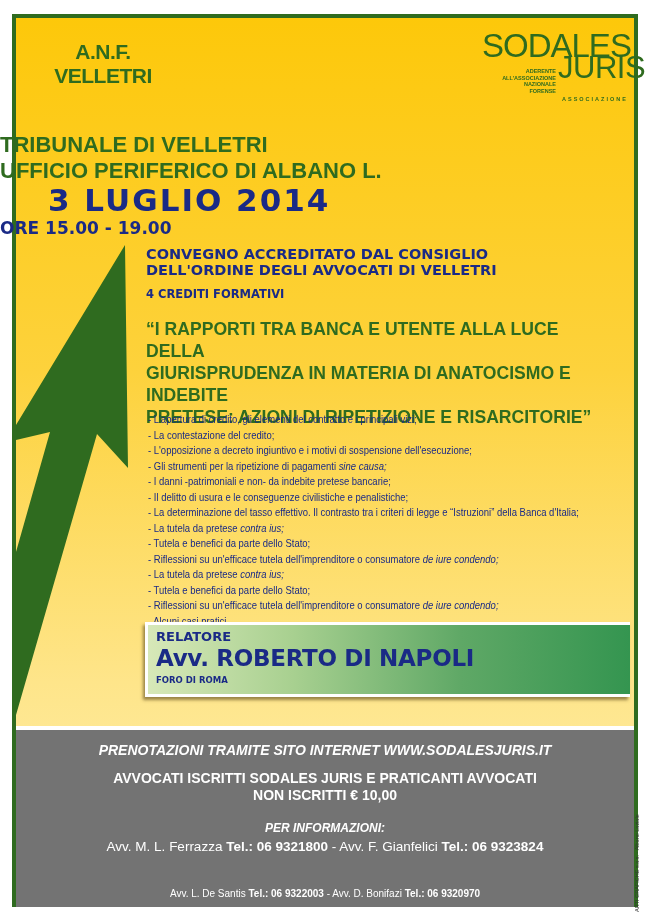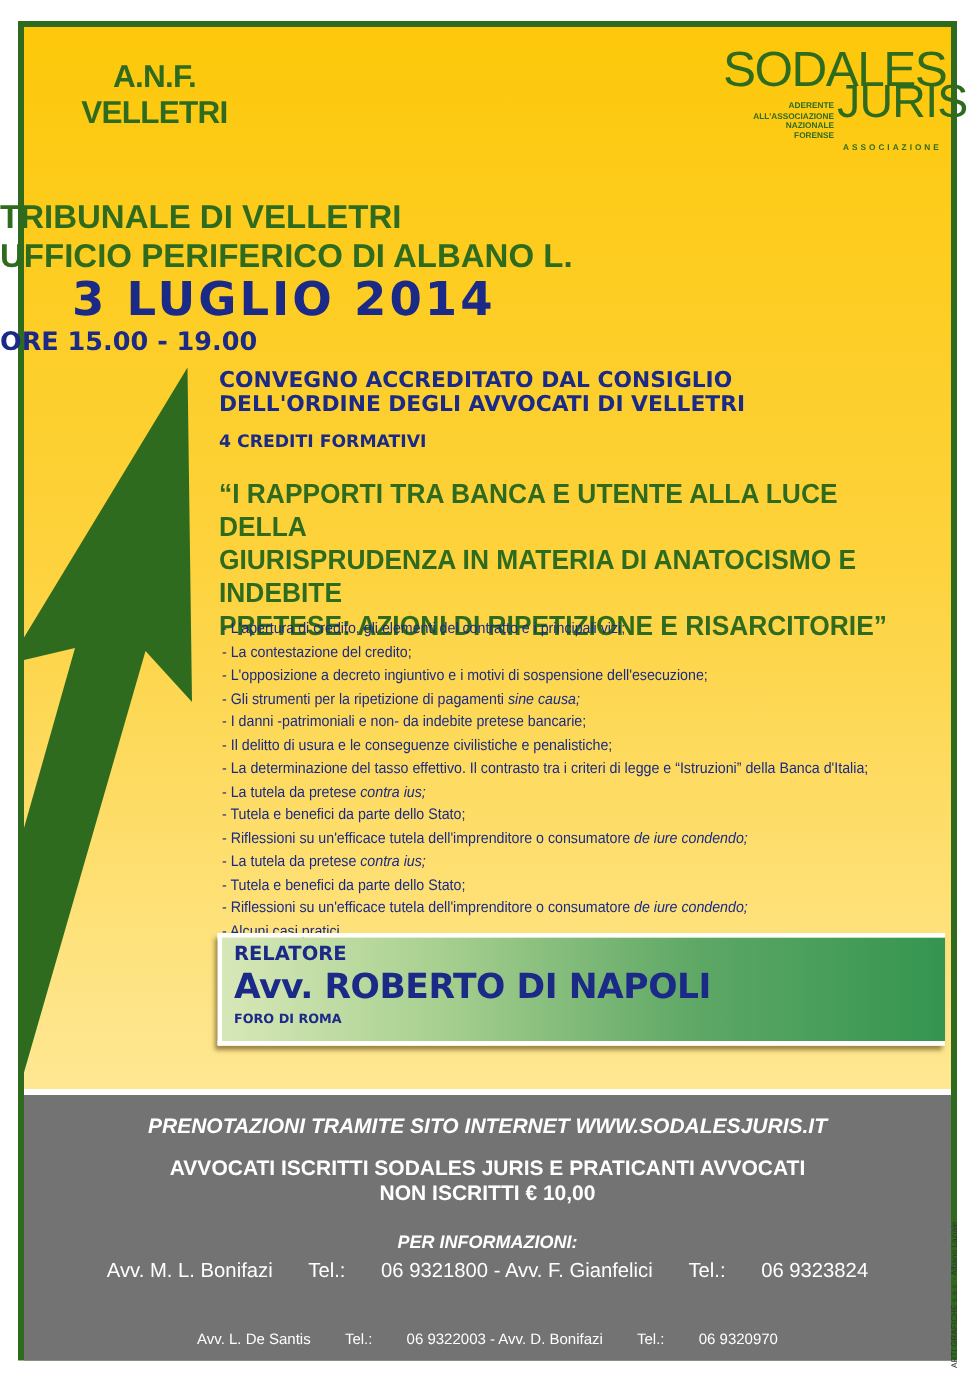--- a/index.html
+++ b/index.html
@@ -37,21 +37,21 @@
   .rel-name { position:absolute; left:8px; top:20px; color:#1a2a86; font-weight:bold; font-size:23px; letter-spacing:-0.3px; }
   .rel-foro { position:absolute; left:8px; top:50px; color:#1a2a86; font-weight:bold; font-size:8.5px; }
   .green { position:absolute; left:16px; top:726px; width:618px; height:177px; background:#737373; border-top:4px solid #ffffff; }
   .g { position:absolute; left:0; width:618px; text-align:center; color:#ffffff; font-family:"Liberation Sans", sans-serif; }
   .g1 { top:12px; font-weight:bold; font-style:italic; font-size:14px; }
   .g2 { top:40px; font-size:14px; font-weight:bold; line-height:17px; }
   .g4 { top:91px; font-size:12px; font-style:italic; font-weight:bold; }
   .g5 { top:109px; font-size:13.5px; }
   .g6 { top:140px; font-size:12px; font-style:italic; font-weight:bold; }
   .g7 { top:158px; font-size:10px; }
-  .b { font-weight:normal;margin-left:20px; }
+  .b { font-weight:bold; }
   .imprint { position:absolute; left:634px; top:912px; transform:rotate(-90deg); transform-origin:left top;
              font-family:"Liberation Sans", sans-serif; font-size:5.5px; color:#333; white-space:nowrap; }
 </style>
 </head>
 <body>
 
 <div class="poster"></div>
 
 <svg class="arrow" viewBox="0 0 650 920">
   <polygon points="125,245 128,468 97,434 16,715 16,552 50,432 16,440 16,425" fill="#2f6b1f"></polygon>
@@ -115,20 +115,20 @@
 </div>
 
 <div class="green">
   <div class="g g1">PRENOTAZIONI TRAMITE SITO INTERNET WWW.SODALESJURIS.IT</div>
   <div class="g g2">
     <div>AVVOCATI ISCRITTI SODALES JURIS E PRATICANTI AVVOCATI</div>
     <div>NON ISCRITTI € 10,00</div>
   </div>
   <div class="g g4">PER INFORMAZIONI:</div>
   <div class="g g5">
-    <span>Avv. M. L. Bonifazi </span><span class="b">Tel.: </span><span class="b">06 9321800</span><span> - </span><span>Avv. F. Gianfelici </span><span class="b">Tel.: </span><span class="b">06 9323824</span>
+    <span>Avv. M. L. Ferrazza </span><span class="b">Tel.: </span><span class="b">06 9321800</span><span> - </span><span>Avv. F. Gianfelici </span><span class="b">Tel.: </span><span class="b">06 9323824</span>
   </div>
   <div class="g g7">
     <span>Avv. L. De Santis </span><span class="b">Tel.: </span><span class="b">06 9322003</span><span> - </span><span>Avv. D. Bonifazi </span><span class="b">Tel.: </span><span class="b">06 9320970</span>
   </div>
 </div>
 
 <div class="imprint">ARTI GRAFICHE s.a.s. - Albano Laziale</div>
 
 </body></html>

